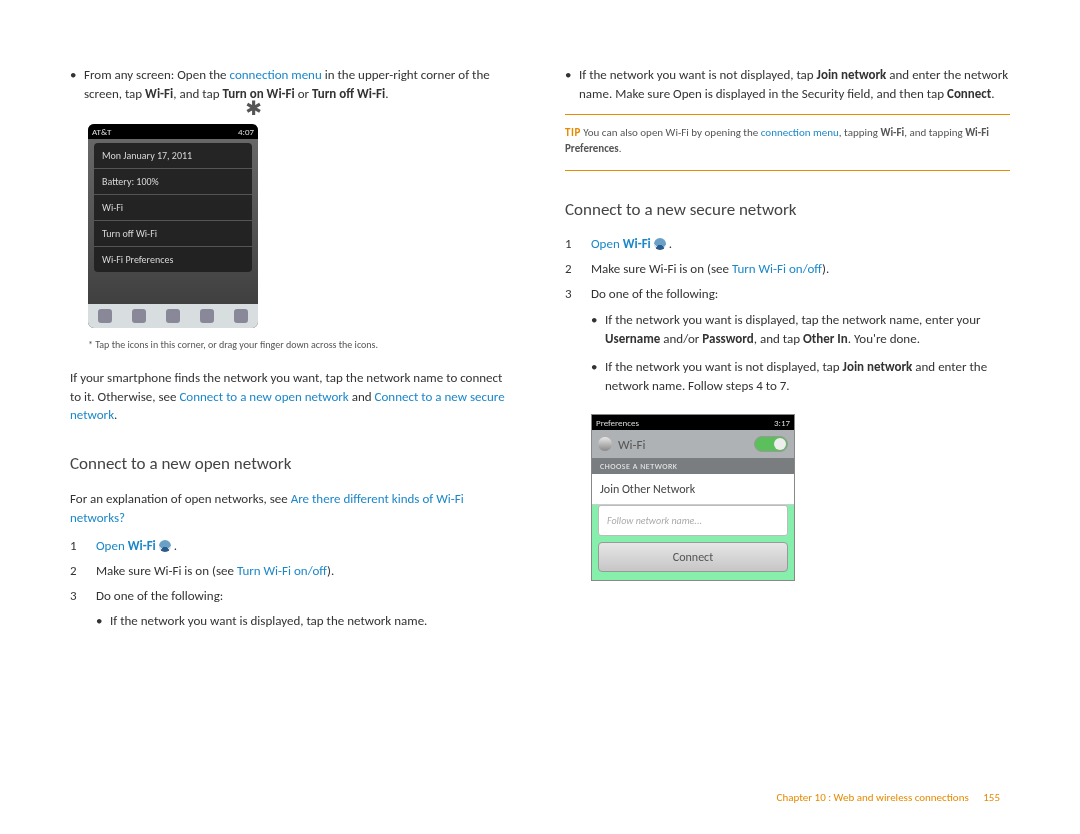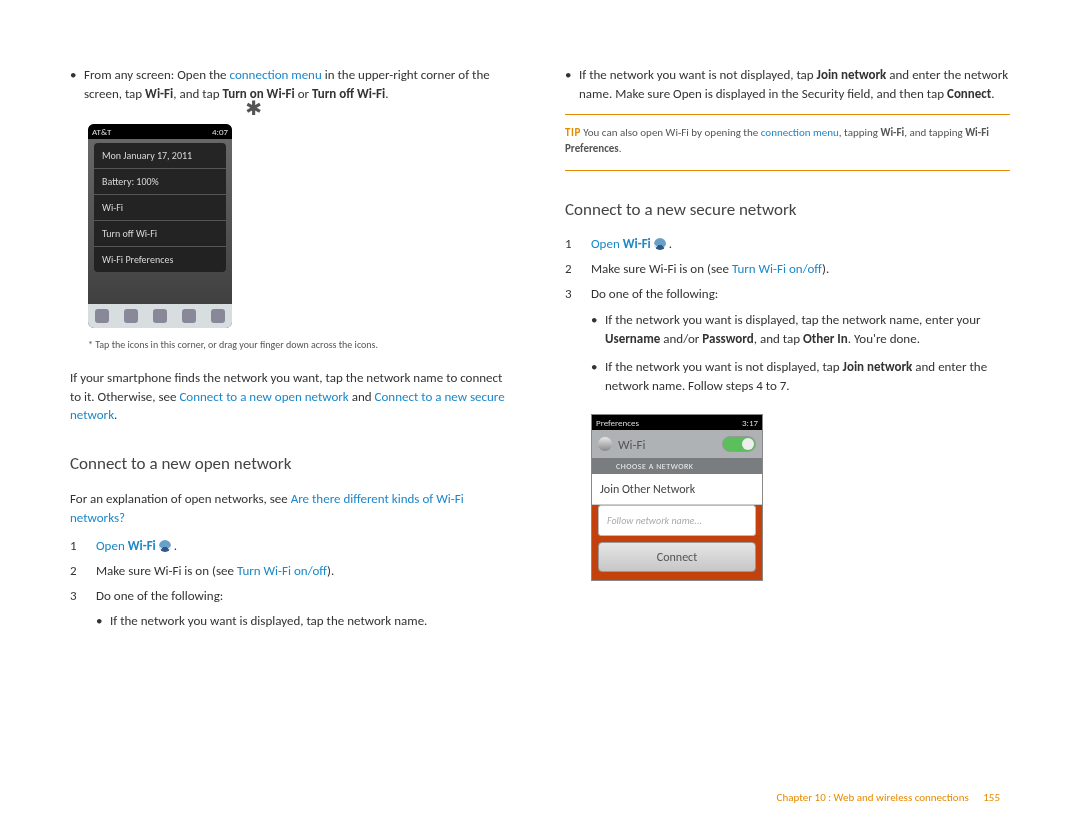--- a/index.html
+++ b/index.html
@@ -21,50 +21,50 @@
   .bold { font-weight: bold; }
   .heading { font-size: 17px; font-weight: 400; color: #444; margin: 28px 0 16px 0; }
   .num-row { display: flex; margin: 10px 0; }
   .num { width: 26px; flex-shrink: 0; }
   .sub-bullets { margin-left: 26px; margin-top: 4px; }
   .caption { font-size: 10px; color: #555; margin: 10px 0 18px 18px; }
   .para { margin: 6px 0 10px 0; line-height: 1.45; }
   .figure-wrap { position: relative; margin: 20px 0 6px 18px; width: 170px; }
   .asterisk-mark { position: absolute; top: -28px; right: -4px; font-size: 20px; color: #555; }
   .phone1 {
-    width: 144px; height: 204px; background: linear-gradient(#6b6b6b,#3a3a3a);
+    width: 170px; height: 204px; background: linear-gradient(#6b6b6b,#3a3a3a);
     border-radius: 6px; overflow: hidden; position: relative;
   }
   .statusbar1 { background:#000; display:flex; justify-content:space-between; padding:2px 4px; }
   .statusbar1 span { color:#e0e0e0; font-size:9px; }
   .menu1 { margin:4px 6px; background:rgba(30,30,30,0.9); border-radius:4px; overflow:hidden; }
   .menu1 div { color:#d8d8d8; font-size:10px; padding:6px 8px; border-bottom:1px solid #555; }
   .menu1 div:last-child { border-bottom:none; }
   .dock1 { position:absolute; bottom:0; left:0; right:0; height:24px; background:#d8dde0; display:flex; align-items:center; justify-content:space-around; }
   .dock1 .di { width:14px; height:14px; border-radius:3px; background:#889; }
   .tip-rule { border:none; border-top:1px solid #e68a00; margin:8px 0; }
   .tip-box { font-size:11px; color:#555; padding:2px 0 4px 0; line-height:1.5; }
   .tip-label { color:#e68a00; font-weight:bold; letter-spacing:0.5px; }
   .wifi-icon {
     display:inline-block; width:12px; height:12px; vertical-align:-2px;
     background: radial-gradient(circle at 50% 85%, #2a5b8b 0 30%, transparent 31%),
                 conic-gradient(from -45deg at 50% 100%, #6aa0c8 0 90deg, transparent 90deg);
     border-radius:50%; background-color:#d0dce6;
   }
   .phone2 {
-    width: 172px; border:1px solid #888; margin:18px 0 0 26px;
-    background:#c2410c; font-size:10px; color:#444;
+    width: 204px; border:1px solid #888; margin:18px 0 0 26px;
+    background:#86efac; font-size:10px; color:#444;
   }
   .sb2 { background:#000; display:flex; justify-content:space-between; padding:2px 4px; }
   .sb2 span { color:#ddd; font-size:9px; }
   .hdr2 { background:#aeb2b4; padding:6px; display:flex; align-items:center; gap:6px; }
   .hdr2 .gl { width:14px; height:14px; border-radius:50%; background:linear-gradient(#e8e8e8,#888); }
   .toggle2 { margin-left:auto; width:34px; height:16px; background:#5bbf5b; border-radius:8px; border:1px solid #999; position:relative; }
   .toggle2::after { content:""; position:absolute; right:1px; top:1px; width:12px; height:12px; background:#eee; border-radius:50%; }
-  .sect2 { background:#7a7d7f; color:#eee; font-size:8px; padding:3px 24px; letter-spacing:0.5px; }
+  .sect2 { background:#7a7d7f; color:#eee; font-size:8px; padding:3px 8px; letter-spacing:0.5px; }
   .row2 { background:#fff; padding:8px; border-bottom:1px solid #ccc; }
   .inp2 { background:#fff; padding:8px; border:1px solid #bbb; margin:0 6px 6px 6px; color:#aaa; font-style:italic; border-radius:3px; }
   .sec2 { background:#e9e9e9; margin:0 6px 6px 6px; border:1px solid #bbb; border-radius:3px; }
   .sec2 .lbl { font-size:8px; color:#888; padding:3px 8px 0 8px; letter-spacing:0.5px; }
   .sec2 .val { padding:2px 8px 6px 8px; font-size:11px; color:#333; }
   .btn2 { margin:0 6px 8px 6px; background:linear-gradient(#e6e6e6,#c6c6c6); border:1px solid #999; border-radius:4px; text-align:center; padding:7px; color:#555; font-size:12px; }
   .footer { position:absolute; bottom:30px; right:80px; font-size:11px; }
   .footer .ch { color:#e68a00; }
   .footer .pg { color:#e68a00; margin-left:12px; }
 </style>

